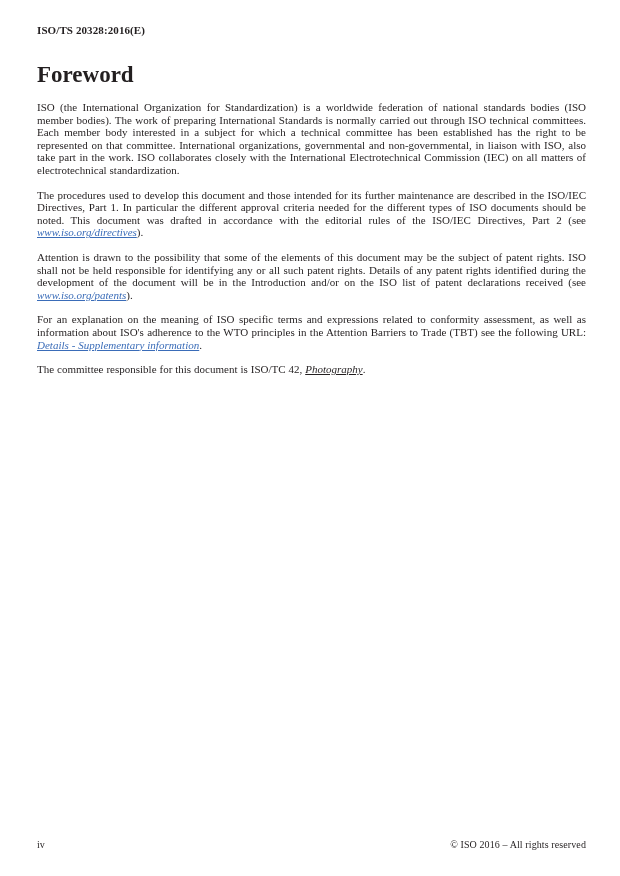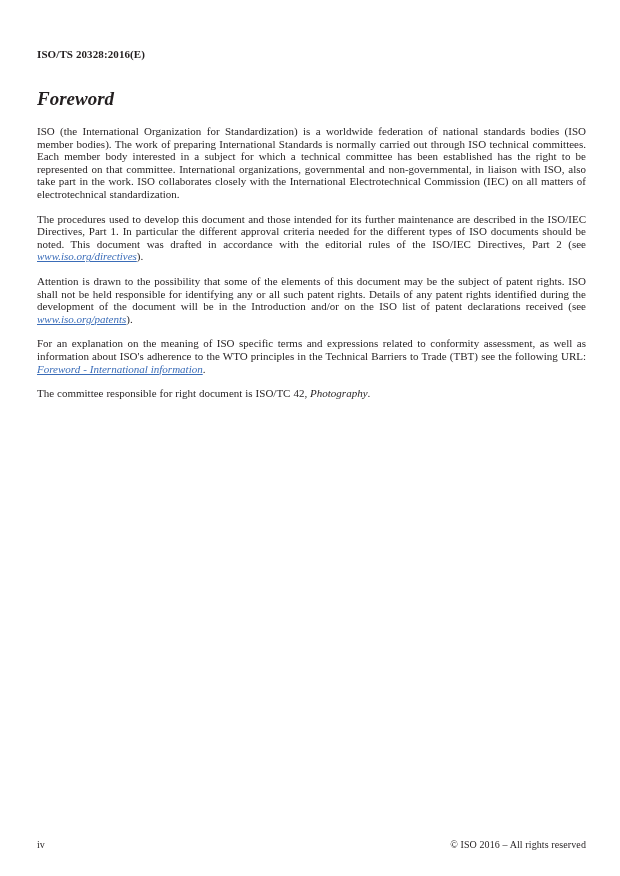--- a/index.html
+++ b/index.html
@@ -9,49 +9,48 @@
   }
   html,body{margin:0;padding:0;background:#e8e8e8;}
   .page{
     position:relative;
     width:620px;height:876px;
     background:var(--page-bg);
     overflow:hidden;
     font-family:"Liberation Serif","DejaVu Serif",serif;
     color:var(--text);
     box-sizing:border-box;
-    padding:48px 34px 0 37px;
+    padding:24px 34px 0 37px;
   }
   .doc-ref{
     font-size:11px;
     font-weight:bold;
     letter-spacing:.1px;
     line-height:12px;
   }
   h1.foreword{
-    font-size:19px;
+    font-size:23px;
     font-weight:bold;
     margin:29px 0 17px 0;
     line-height:19px;
-    font-style:italic;
   }
   .body-copy p{
     font-size:11px;
     line-height:12.6px;
     text-align:justify;
     margin:12px 0 10px 0;
     word-spacing:.2px;
   }
   .link{
     color:var(--link);
     text-decoration:underline;
     cursor:pointer;
     font-style:italic;
   }
-  .italic{font-style:italic;}
+  .italic{font-style:italic;text-decoration:underline;}
   .footer{
     position:absolute;
     left:37px;right:34px;bottom:26px;
     display:flex;
     justify-content:space-between;
     align-items:baseline;
   }
   .footer .page-num{font-size:10px;}
   .footer .copyright{font-size:10px;letter-spacing:.1px;}
 </style>
@@ -66,23 +65,23 @@
 
   <div class="body-copy">
 
     <p><span>ISO (the International Organization for Standardization) is a worldwide federation of national standards bodies (ISO member bodies). The work of preparing International Standards is normally carried out through ISO technical committees. Each member body interested in a subject for which a technical committee has been established has the right to be represented on that committee. International organizations, governmental and non-governmental, in liaison with ISO, also take part in the work. ISO collaborates closely with the International Electrotechnical Commission (IEC) on all matters of electrotechnical standardization.</span></p>
 
     <p><span>The procedures used to develop this document and those intended for its further maintenance are described in the ISO/IEC Directives, Part 1. In particular the different approval criteria needed for the different types of ISO documents should be noted. This document was drafted in accordance with the editorial rules of the ISO/IEC Directives, Part 2 (see </span><a class="link">www.iso.org/directives</a><span>).</span></p>
 
     <p><span>Attention is drawn to the possibility that some of the elements of this document may be the subject of patent rights. ISO shall not be held responsible for identifying any or all such patent rights. Details of any patent rights identified during the development of the document will be in the Introduction and/or on the ISO list of patent declarations received (see </span><a class="link">www.iso.org/patents</a><span>).</span></p>
 
 
-    <p><span>For an explanation on the meaning of ISO specific terms and expressions related to conformity assessment, as well as information about ISO's adherence to the WTO principles in the Technical Barriers to Trade (TBT) see the following URL: </span><a class="link">Foreword - International information</a><span>.</span></p>
+    <p><span>For an explanation on the meaning of ISO specific terms and expressions related to conformity assessment, as well as information about ISO's adherence to the WTO principles in the Attention Barriers to Trade (TBT) see the following URL: </span><a class="link">Details - Supplementary information</a><span>.</span></p>
 
-    <p><span>The committee responsible for right document is ISO/TC 42, </span><span class="italic">Photography</span><span>.</span></p>
+    <p><span>The committee responsible for this document is ISO/TC 42, </span><span class="italic">Photography</span><span>.</span></p>
 
   </div>
 
   <div class="footer">
     <span class="page-num">iv</span>
     <span class="copyright">© ISO 2016 – All rights reserved</span>
   </div>
 
 </div>
 

